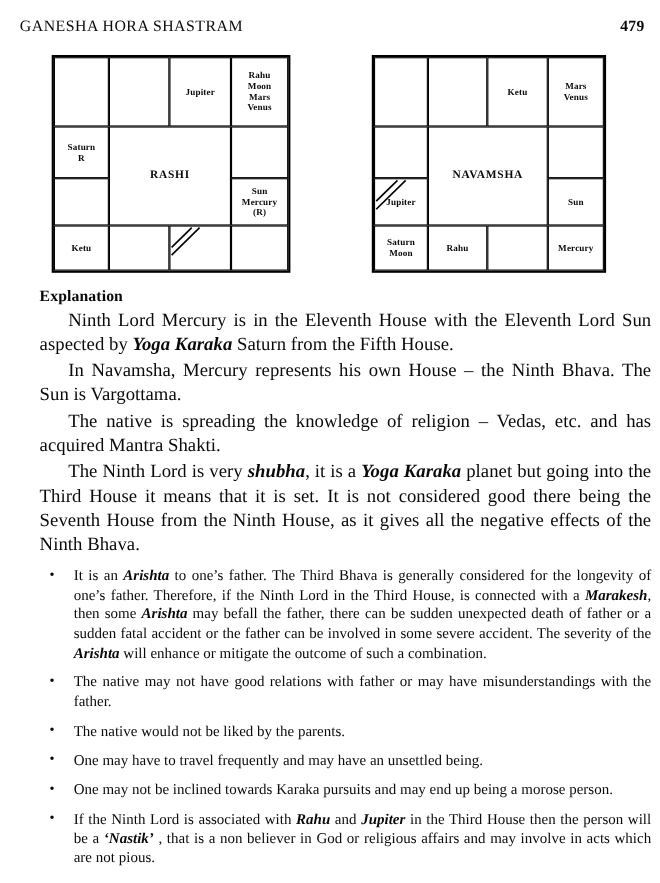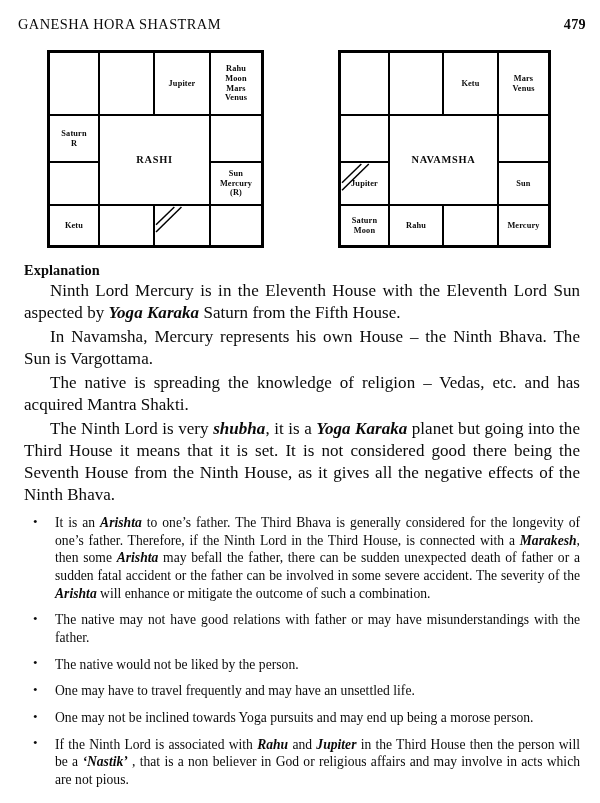--- a/index.html
+++ b/index.html
@@ -98,21 +98,21 @@
   .slash-wrap {
     position: absolute;
     pointer-events: none;
   }
   .slash-wrap svg { display: block; }
 
   
   .content {
     position: absolute;
     top: 262px;
-    left: 24px;
+    left: 36px;
     width: 556px;
   }
   h2.sec {
     font-size: 14.3px;
     font-weight: 700;
     margin: 0 0 1px 0;
     letter-spacing: 0.1px;
   }
   h2.sec2 {
     font-size: 14.3px;
@@ -257,21 +257,21 @@
     <p class="para">Ninth Lord Mercury is in the Eleventh House with the Eleventh Lord Sun aspected by <b class="bi">Yoga Karaka</b> Saturn from the Fifth House.</p>
     <p class="para">In Navamsha, Mercury represents his own House – the Ninth Bhava.  The Sun is Vargottama.</p>
     <p class="para">The native is spreading the knowledge of religion – Vedas, etc. and has acquired Mantra Shakti.</p>
 
 
     <p class="para">The Ninth Lord is very <b class="bi">shubha</b>, it is a <b class="bi">Yoga Karaka</b> planet but going into the Third House it means that it is set.  It is not considered good there being the Seventh House from the Ninth House, as it gives all the negative effects of the Ninth Bhava.</p>
 
     <ul class="bullets">
         <li><span class="bullet-dot">•</span><span>It is an <b class="bi">Arishta</b> to one’s father. The Third Bhava is generally considered for the longevity of one’s father.  Therefore, if the Ninth Lord in  the Third House, is connected with a <b class="bi">Marakesh</b>, then some <b class="bi">Arishta</b> may befall the father, there can be  sudden unexpected death of father or a sudden fatal accident or the father can be involved in some severe accident.  The severity of the <b class="bi">Arishta</b> will enhance or mitigate the outcome of such a combination.</span></li>
         <li><span class="bullet-dot">•</span><span>The native may not have good relations with father or may have misunderstandings with the father.</span></li>
-        <li><span class="bullet-dot">•</span><span>The native would not be liked by the person.</span></li>
-        <li><span class="bullet-dot">•</span><span>One may have to travel frequently and may have an unsettled life.</span></li>
-        <li><span class="bullet-dot">•</span><span>One may not be inclined towards Yoga pursuits and may end up being a morose person.</span></li>
+        <li><span class="bullet-dot">•</span><span>The native would not be liked by the parents.</span></li>
+        <li><span class="bullet-dot">•</span><span>One may have to travel frequently and may have an unsettled being.</span></li>
+        <li><span class="bullet-dot">•</span><span>One may not be inclined towards Karaka pursuits and may end up being a morose person.</span></li>
         <li><span class="bullet-dot">•</span><span>If the Ninth Lord is associated with <b class="bi">Rahu</b> and <b class="bi">Jupiter</b> in the Third House then the person will be a <b class="bi">‘Nastik’</b> , that is a non believer in God  or religious affairs and may involve  in acts which are not pious.</span></li>
       </ul>
 
   </div>
 
 </div>
 
 </body></html>

